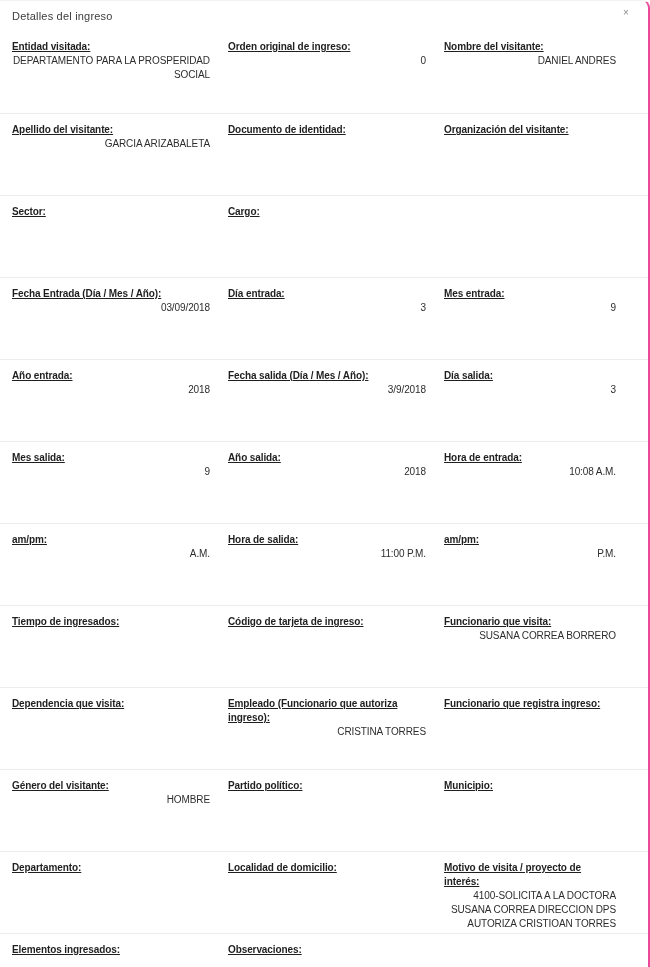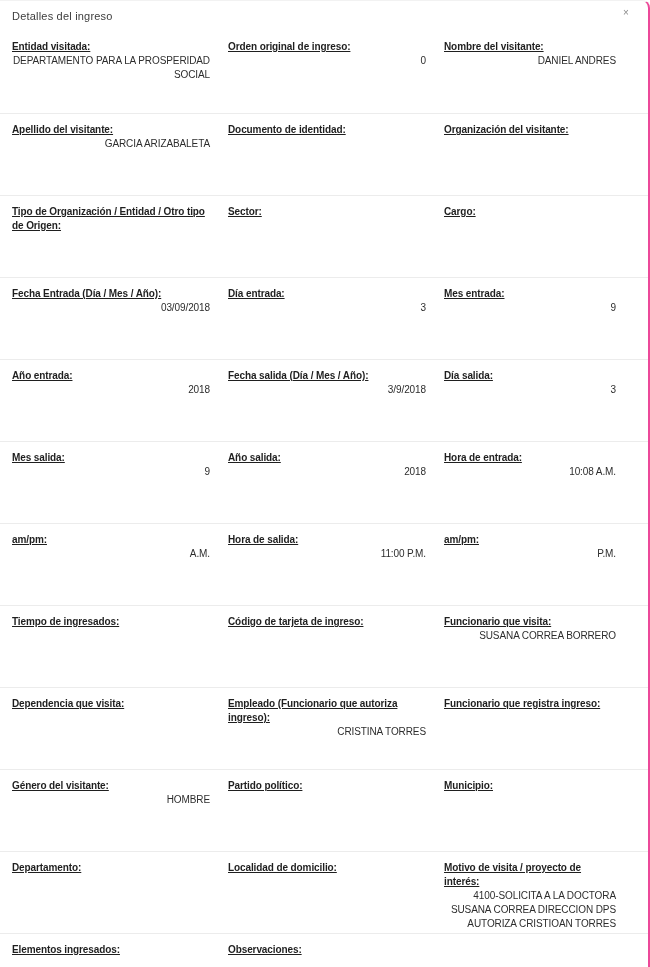--- a/index.html
+++ b/index.html
@@ -102,24 +102,20 @@
         <div class="fvalue"></div>
       </div>
       <div class="cell">
         <div class="flabel">Organización del visitante:</div>
         <div class="fvalue"></div>
       </div>
     </div>
 
     <div class="row">
       <div class="cell">
-        <div class="flabel">Tipo de Organización / Entidad / Otro tipo de Origen:</div>
-        <div class="fvalue"></div>
-      </div>
-      <div class="cell">
         <div class="flabel">Sector:</div>
         <div class="fvalue"></div>
       </div>
       <div class="cell">
         <div class="flabel">Cargo:</div>
         <div class="fvalue"></div>
       </div>
     </div>
 
     <div class="row">

